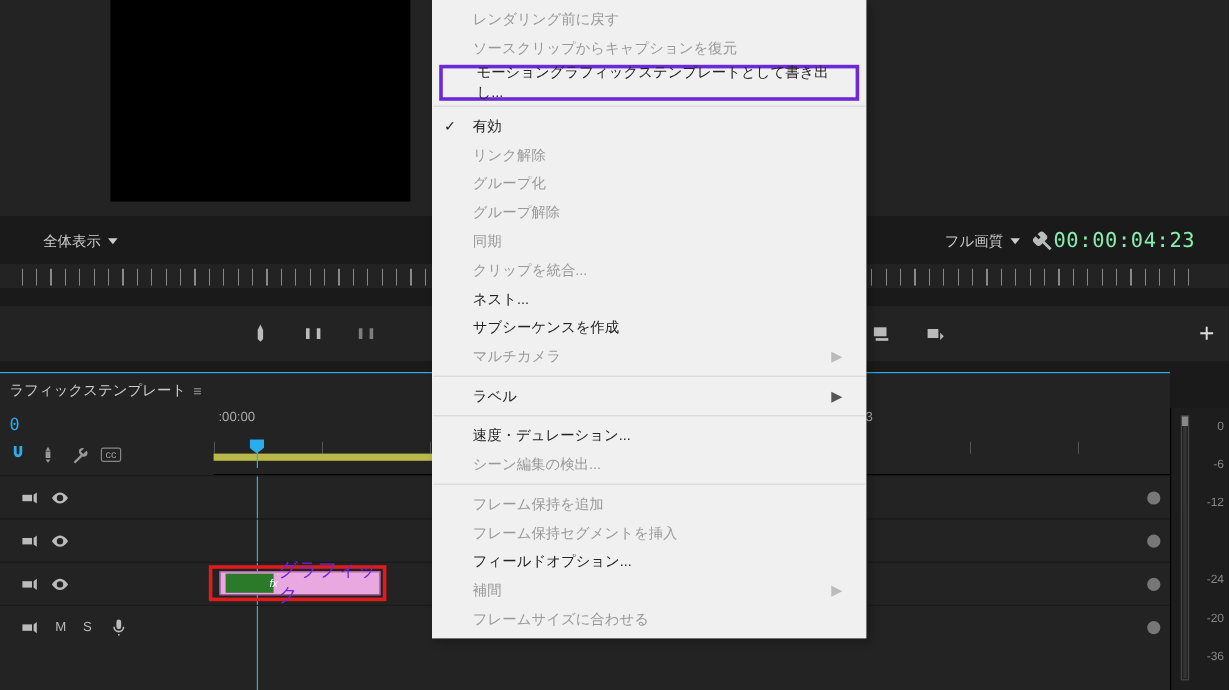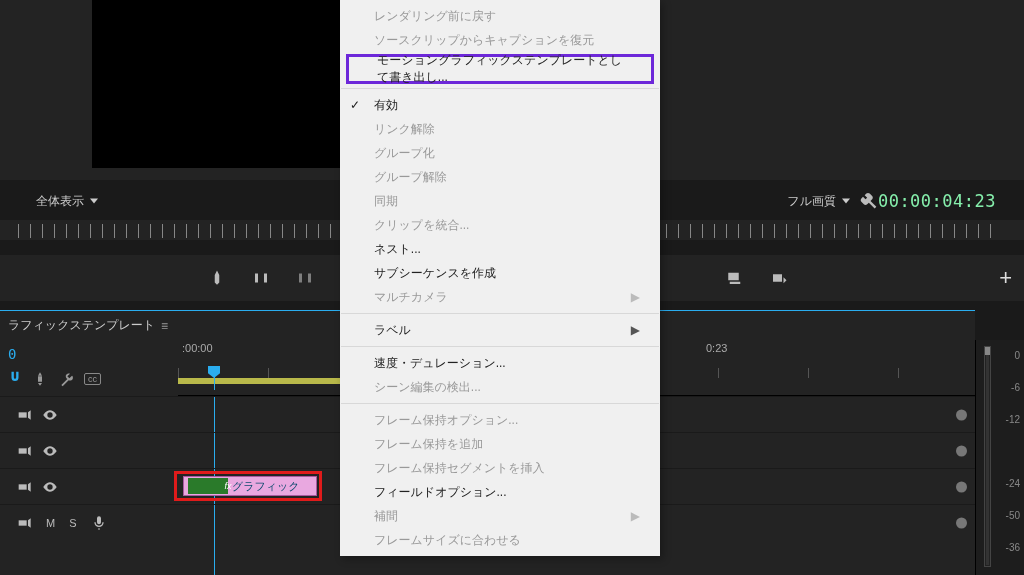--- a/index.html
+++ b/index.html
@@ -56,34 +56,34 @@
     .track-head { height: 36px; display: flex; align-items: center; gap: 10px; padding: 0 16px; border-top: 1px solid #1a1a1a; color: #bbb; }
     .tracks-right { flex: 1; position: relative; }
     .track-lane { height: 36px; border-top: 1px solid #1a1a1a; position: relative; }
     .playhead-line { position: absolute; top: 0; bottom: 0; left: 36px; width: 1px; background: #2aadef; }
     .track-circle { position: absolute; right: 8px; top: 50%; width: 11px; height: 11px; border-radius: 50%; background: #777; transform: translateY(-50%); }
 
     
     .clip-wrap { position: absolute; left: -4px; top: 2px; width: 148px; height: 30px; border: 3px solid #e01b1b; }
     .clip { position: absolute; left: 6px; right: 2px; top: 2px; bottom: 2px; background: #e9a8e0; border: 1px solid #a85aa0; display: flex; align-items: center; }
     .fx-badge { width: 16px; height: 16px; background: #2a7a2a; color: #fff; font-size: 9px; display: flex; align-items: center; justify-content: center; margin: 0 4px; font-style: italic; padding-left: 40px; }
-    .clip-label { color: #0c4a6e; font-size: 11px; }
+    .clip-label { color: #6d28d9; font-size: 16px; }
 
     
     .track-head.audio { gap: 14px; }
     .mute { font-size: 11px; }
 
     
     .db-ruler { position: absolute; right: 0; top: 340px; width: 49px; bottom: 0; background: #1d1d1d; border-left: 1px solid #000; }
     .db-bar { position: absolute; left: 8px; top: 6px; width: 7px; bottom: 8px; background: linear-gradient(to bottom, #333, #333); border: 1px solid #444; box-shadow: inset 0 0 0 1px #222; }
     .db-bar::before { content: ''; position: absolute; left: 0; right: 0; top: 0; height: 8px; background: #888; }
     .db-tick { position: absolute; right: 4px; color: #888; font-size: 10px; }
 
     
-    .context-menu { position: absolute; left: 340px; top: 0; width: 320px; background: #f0f0f0; box-shadow: 3px 3px 8px rgba(0,0,0,0.3); padding: 4px 0; z-index: 100; }
+    .context-menu { position: absolute; left: 360px; top: 0; width: 362px; background: #f0f0f0; box-shadow: 3px 3px 8px rgba(0,0,0,0.3); padding: 4px 0; z-index: 100; }
     .menu-item { height: 24px; display: flex; align-items: center; padding: 0 20px 0 34px; color: #222; position: relative; }
     .menu-item.disabled { color: #999; }
     .menu-item .sub-arrow { margin-left: auto; color: #555; }
     .menu-item.disabled .sub-arrow { color: #bbb; }
     .menu-item .check { position: absolute; left: 10px; color: #222; }
     .menu-sep { height: 1px; background: #d8d8d8; margin: 4px 1px; }
     .highlight-box { margin: 2px 6px; border: 3px solid #6d28d9; }
     .highlight-box .menu-item { padding-left: 28px; }
 
     
@@ -259,21 +259,21 @@
   </div>
 </div>
 
 <div class="db-ruler">
   <div class="db-bar"></div>
   <span class="db-tick" style="top:10px">0</span>
   <span class="db-tick" style="top:42px">-6</span>
   <span class="db-tick" style="top:74px">-12</span>
   <span class="db-tick" style="top:106px"> </span>
   <span class="db-tick" style="top:138px">-24</span>
-  <span class="db-tick" style="top:170px">-50</span>
+  <span class="db-tick" style="top:170px">-20</span>
   <span class="db-tick" style="top:202px">-36</span>
 </div>
 
 <div class="context-menu">
   <div class="menu-item disabled">
       <span>レンダリング前に戻す</span>
     </div>
   <div class="menu-item disabled">
       <span>ソースクリップからキャプションを復元</span>
     </div>
@@ -323,23 +323,20 @@
   <div class="menu-sep"></div>
   <div class="menu-item">
       <span>速度・デュレーション...</span>
     </div>
   <div class="menu-item disabled">
       <span>シーン編集の検出...</span>
     </div>
 
   <div class="menu-sep"></div>
   <div class="menu-item disabled">
-      <span>フレーム保持オプション...</span>
-    </div>
-  <div class="menu-item disabled">
       <span>フレーム保持を追加</span>
     </div>
   <div class="menu-item disabled">
       <span>フレーム保持セグメントを挿入</span>
     </div>
   <div class="menu-item">
       <span>フィールドオプション...</span>
     </div>
   <div class="menu-item disabled">
       <span>補間</span>

